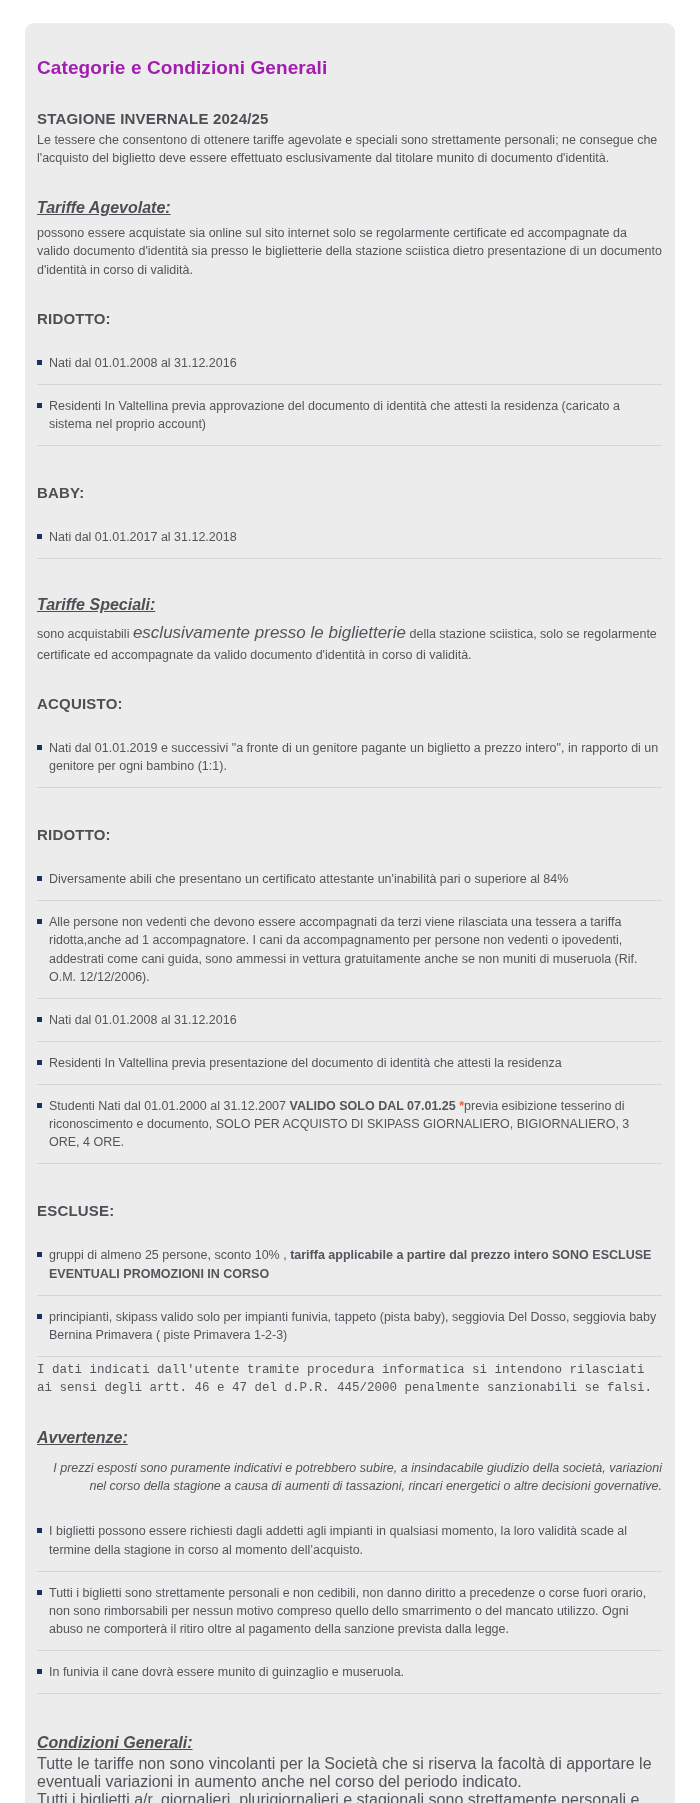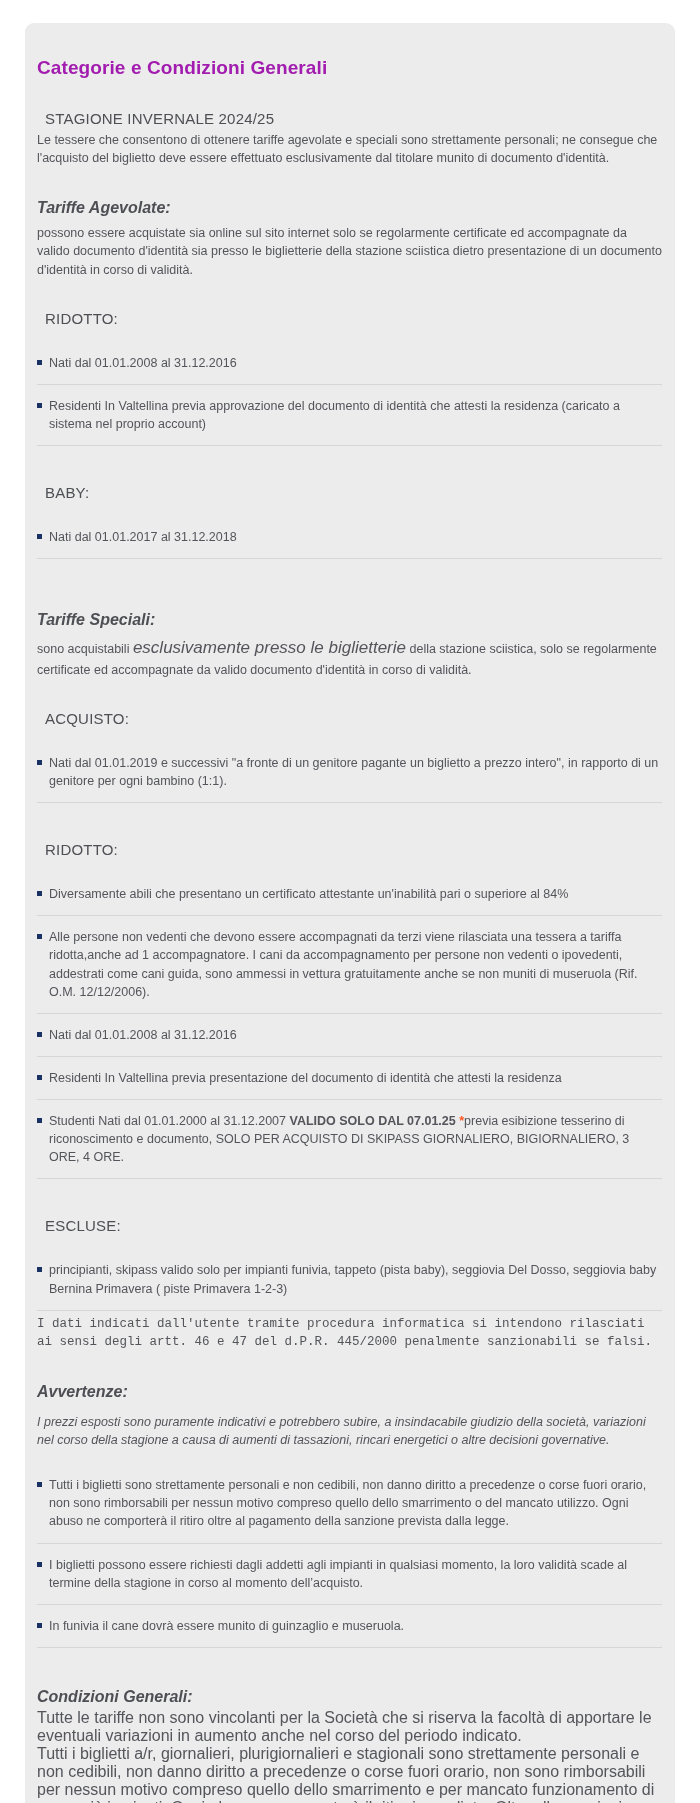--- a/index.html
+++ b/index.html
@@ -22,41 +22,43 @@
   h1.page-title {
     color: #a21caf;
     font-size: 19px;
     font-weight: bold;
     letter-spacing: 0.1px;
     margin: 0 0 28px 0;
   }
   h2.section-heading {
     color: #4e4f54;
     font-size: 15px;
-    font-weight: normal;
+    font-weight: bold;
     letter-spacing: 0.2px;
-    margin: 31px 0 4px 8px;
+    margin: 31px 0 4px 0;
   }
   h3.italic-heading {
     color: #4e4f54;
     font-size: 16px;
     font-weight: bold;
     font-style: italic;
     margin: 32px 0 7px 0;
+    text-decoration: underline;
   }
   p.body-text {
     font-size: 12.5px;
     line-height: 1.45;
     margin: 4px 0 0 0;
   }
   p.italic-text {
     font-size: 12.5px;
     line-height: 1.45;
     font-style: italic;
     margin: 12px 0 0 0;
+    text-align: right;
   }
   .big-em {
     font-size: 17px;
     font-style: italic;
     font-weight: 500;
   }
   ul.blist {
     list-style: none;
     margin: 15px 0 0 0;
     padding: 0;
@@ -110,21 +112,21 @@
   </ul>
 
   <h2 class="section-heading" style="margin-top:38px;">BABY:</h2>
   <ul class="blist">
     <li>
       <span class="sq"></span>
       <span>Nati dal 01.01.2017 al 31.12.2018</span>
     </li>
   </ul>
 
-  <h3 class="italic-heading" style="margin-top:52px;">Tariffe Speciali:</h3>
+  <h3 class="italic-heading" style="margin-top:37px;">Tariffe Speciali:</h3>
   <p class="body-text"><span>sono acquistabili </span><span class="big-em">esclusivamente presso le biglietterie</span><span> della stazione sciistica, solo se regolarmente certificate ed accompagnate da valido documento d'identità in corso di validità.</span></p>
 
   <h2 class="section-heading">ACQUISTO:</h2>
   <ul class="blist">
     <li>
       <span class="sq"></span>
       <span>Nati dal 01.01.2019 e successivi "a fronte di un genitore pagante un biglietto a prezzo intero", in rapporto di un genitore per ogni bambino (1:1).</span>
     </li>
   </ul>
 
@@ -149,36 +151,40 @@
     <li>
       <span class="sq"></span>
       <span>Studenti Nati dal 01.01.2000 al 31.12.2007 </span><span class="bold-run">VALIDO SOLO DAL 07.01.25 </span><span class="asterisk">*</span><span>previa esibizione tesserino di riconoscimento e documento, SOLO PER ACQUISTO DI SKIPASS GIORNALIERO, BIGIORNALIERO, 3 ORE, 4 ORE.</span>
     </li>
   </ul>
 
   <h2 class="section-heading" style="margin-top:38px;">ESCLUSE:</h2>
   <ul class="blist">
     <li>
       <span class="sq"></span>
+      <span>gruppi di almeno 25 persone, sconto 10% , </span><span class="bold-run">tariffa applicabile a partire dal prezzo intero SONO ESCLUSE EVENTUALI PROMOZIONI IN CORSO</span>
+    </li>
+    <li>
+      <span class="sq"></span>
       <span>principianti, skipass valido solo per impianti funivia, tappeto (pista baby), seggiovia Del Dosso, seggiovia baby Bernina Primavera ( piste Primavera 1-2-3)</span>
     </li>
   </ul>
 
   <p class="body-text note-text">I dati indicati dall'utente tramite procedura informatica si intendono rilasciati ai sensi degli artt. 46 e 47 del d.P.R. 445/2000 penalmente sanzionabili se falsi.</p>
 
   <h3 class="italic-heading">Avvertenze:</h3>
   <p class="italic-text">I prezzi esposti sono puramente indicativi e potrebbero subire, a insindacabile giudizio della società, variazioni nel corso della stagione a causa di aumenti di tassazioni, rincari energetici o altre decisioni governative.</p>
   <ul class="blist">
     <li>
       <span class="sq"></span>
-      <span>Tutti i biglietti sono strettamente personali e non cedibili, non danno diritto a precedenze o corse fuori orario, non sono rimborsabili per nessun motivo compreso quello dello smarrimento o del mancato utilizzo. Ogni abuso ne comporterà il ritiro oltre al pagamento della sanzione prevista dalla legge.</span>
+      <span>I biglietti possono essere richiesti dagli addetti agli impianti in qualsiasi momento, la loro validità scade al termine della stagione in corso al momento dell’acquisto.</span>
     </li>
     <li>
       <span class="sq"></span>
-      <span>I biglietti possono essere richiesti dagli addetti agli impianti in qualsiasi momento, la loro validità scade al termine della stagione in corso al momento dell’acquisto.</span>
+      <span>Tutti i biglietti sono strettamente personali e non cedibili, non danno diritto a precedenze o corse fuori orario, non sono rimborsabili per nessun motivo compreso quello dello smarrimento o del mancato utilizzo. Ogni abuso ne comporterà il ritiro oltre al pagamento della sanzione prevista dalla legge.</span>
     </li>
     <li>
       <span class="sq"></span>
       <span>In funivia il cane dovrà essere munito di guinzaglio e museruola.</span>
     </li>
   </ul>
 
   <h3 class="italic-heading" style="margin-top:40px; margin-bottom:3px;">Condizioni Generali:</h3>
   <div class="cond-paragraphs body-text">
     <p>Tutte le tariffe non sono vincolanti per la Società che si riserva la facoltà di apportare le eventuali variazioni in aumento anche nel corso del periodo indicato.</p>

